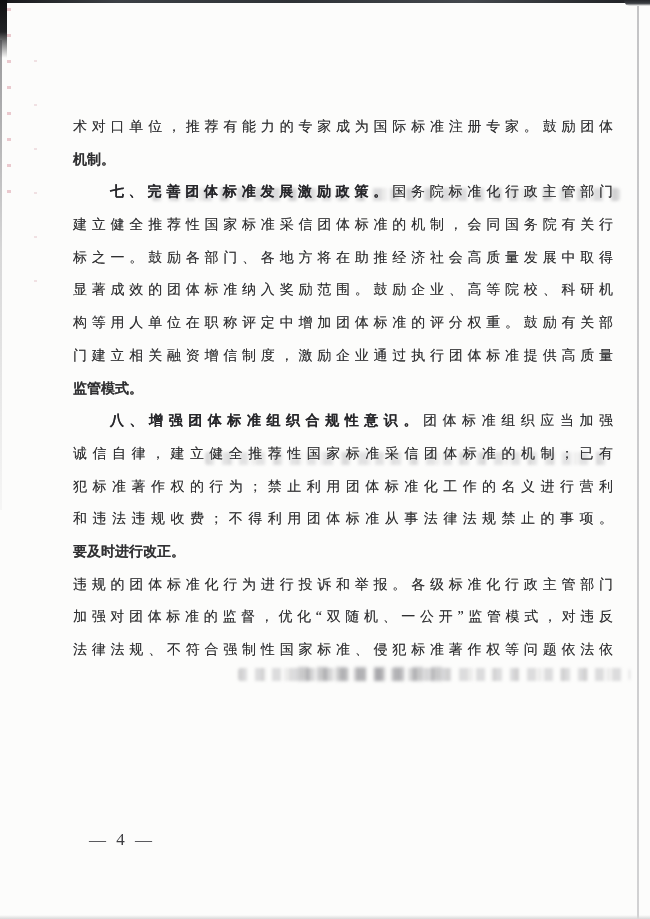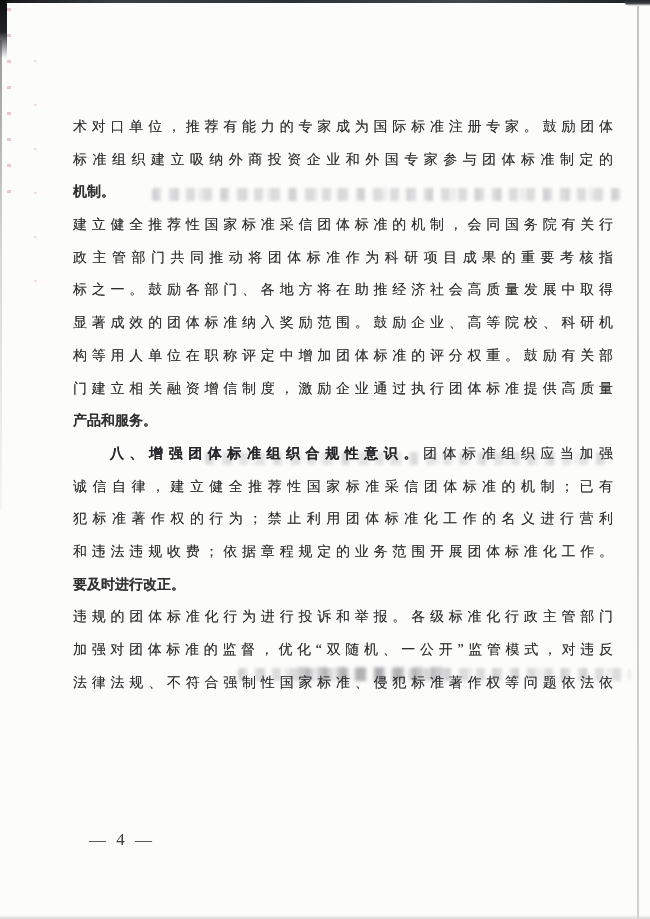--- a/index.html
+++ b/index.html
@@ -119,33 +119,32 @@
   <div class="edge-right-line"></div>
   <div class="edge-bottom"></div>
   <div class="red-specks"></div>
   <div class="red-specks-2"></div>
   <div class="ghost ghost-a"></div>
   <div class="ghost ghost-b"></div>
   <div class="ghost ghost-c"></div>
 
   <div class="text-block" id="text-block">
       <div class="line j"><span>术对口单位，推荐有能力的专家成为国际标准注册专家。鼓励团体</span></div>
-      <div class="line j"><span>标准组织建立吸纳外商投资企业和外国专家参与团体标准制定的</span></div>
       <div class="line end"><span>机制。</span></div>
+      <div class="line j indent"><span class="lead">七、完善团体标准发展激励政策。</span><span>国务院标准化行政主管部门</span></div>
       <div class="line j"><span>建立健全推荐性国家标准采信团体标准的机制，会同国务院有关行</span></div>
-      <div class="line j"><span>政主管部门共同推动将团体标准作为科研项目成果的重要考核指</span></div>
       <div class="line j"><span>标之一。鼓励各部门、各地方将在助推经济社会高质量发展中取得</span></div>
       <div class="line j"><span>显著成效的团体标准纳入奖励范围。鼓励企业、高等院校、科研机</span></div>
       <div class="line j"><span>构等用人单位在职称评定中增加团体标准的评分权重。鼓励有关部</span></div>
       <div class="line j"><span>门建立相关融资增信制度，激励企业通过执行团体标准提供高质量</span></div>
-      <div class="line end"><span>产品和服务。</span></div>
+      <div class="line end"><span>监管模式。</span></div>
       <div class="line j indent"><span class="lead">八、增强团体标准组织合规性意识。</span><span>团体标准组织应当加强</span></div>
       <div class="line j"><span>诚信自律，建立健全推荐性国家标准采信团体标准的机制；已有</span></div>
       <div class="line j"><span>犯标准著作权的行为；禁止利用团体标准化工作的名义进行营利</span></div>
-      <div class="line j"><span>和违法违规收费；依据章程规定的业务范围开展团体标准化工作。</span></div>
+      <div class="line j"><span>和违法违规收费；不得利用团体标准从事法律法规禁止的事项。</span></div>
       <div class="line end"><span>要及时进行改正。</span></div>
       <div class="line j"><span>违规的团体标准化行为进行投诉和举报。各级标准化行政主管部门</span></div>
       <div class="line j"><span>加强对团体标准的监督，优化“双随机、一公开”监管模式，对违反</span></div>
       <div class="line j"><span>法律法规、不符合强制性国家标准、侵犯标准著作权等问题依法依</span></div>
     </div>
 
   <div class="page-number">— 4 —</div>
 
 </div>
 

